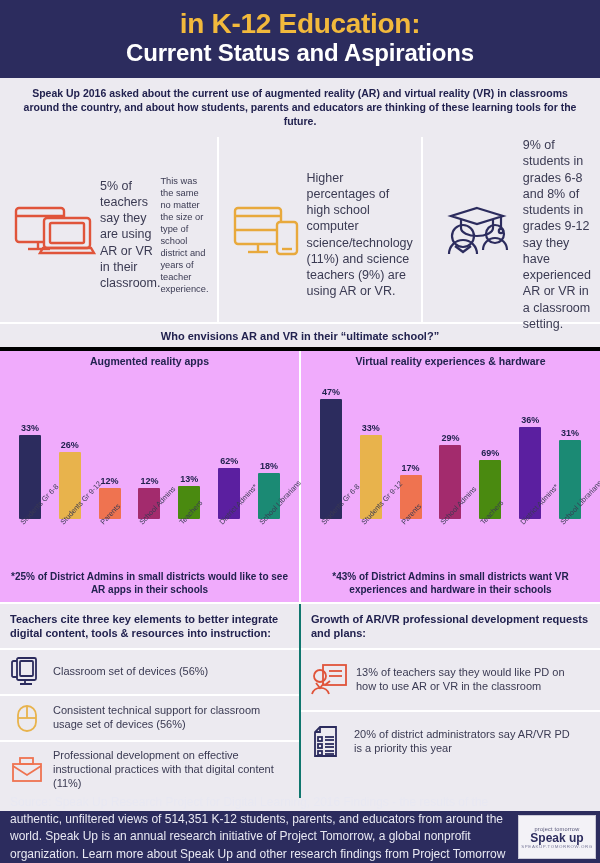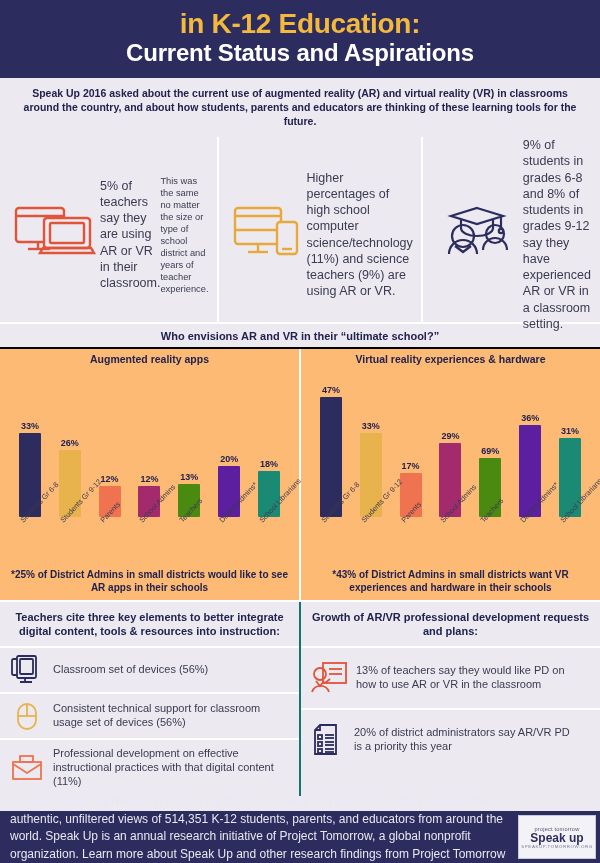--- a/index.html
+++ b/index.html
@@ -26,21 +26,21 @@
   .col3{flex:1;display:flex;flex-direction:row;align-items:center;
         padding:6px 8px 0 8px;box-sizing:border-box;text-align:left;}
   .col3 + .col3{border-left:2px solid #ffffff;}
   .ico{height:62px;display:flex;align-items:center;justify-content:center;}
   .c-main{font-size:12.5px;line-height:1.30;color:#3a3a52;margin-top:4px;}
   .c-sub{font-size:9.3px;line-height:1.30;color:#3a3a52;margin-top:5px;}
 
   
   .sect-title{background:#eceaf0;text-align:center;font-size:11px;font-weight:bold;
               padding:6px 0 5px 0;color:#22224f;border-top:2px solid #fff;}
-  .charts{display:flex;background:#fdba74;border-top:2px solid #000000;}
+  .charts{display:flex;background:#f0abfc;border-top:4px solid #000000;}
   .chartbox{flex:1;padding:4px 4px 0 4px;box-sizing:border-box;}
   .chartbox + .chartbox{border-left:2px solid #ffffff;}
   .chart-title{text-align:center;font-size:10.5px;font-weight:bold;color:#22224f;margin-bottom:2px;}
   .plot{position:relative;height:150px;display:flex;align-items:flex-end;
         justify-content:space-around;padding:0 6px;box-sizing:border-box;}
   .bwrap{position:relative;width:26px;display:flex;flex-direction:column;
          align-items:center;justify-content:flex-end;height:100%;}
   .bval{font-size:9px;font-weight:bold;color:#22224f;margin-bottom:2px;}
   .bar{width:22px;border-radius:1px;}
   .xlabels{position:relative;height:48px;display:flex;justify-content:space-around;padding:0 6px;box-sizing:border-box;}
@@ -48,21 +48,21 @@
   .xl span{position:absolute;top:2px;left:2px;display:block;width:60px;
            font-size:7.4px;line-height:1.15;color:#3a3a52;
            transform:rotate(-47deg);transform-origin:left top;text-align:left;}
   .foot-note{text-align:center;font-size:10px;font-weight:bold;line-height:1.3;
              color:#22224f;padding:3px 6px 6px 6px;}
 
   
   .bottom{display:flex;border-top:2px solid #fff;background:#eceaf0;}
   .bpanel{flex:1;box-sizing:border-box;}
   .bpanel + .bpanel{border-left:2px solid #0f766e;}
-  .bhead{text-align:center;font-size:11px;font-weight:bold;line-height:1.28;
+  .bhead{text-align:left;font-size:11px;font-weight:bold;line-height:1.28;
          color:#22224f;padding:8px 10px 8px 10px;}
   .brow{display:flex;align-items:center;gap:9px;padding:7px 24px 7px 10px;
         border-top:2px solid #ffffff;min-height:44px;box-sizing:border-box;}
   .brow .bico{flex:0 0 34px;display:flex;align-items:center;justify-content:center;}
   .brow .btxt{font-size:11px;line-height:1.26;color:#3a3a52;}
 
   
   .footer{position:absolute;left:0;bottom:0;width:600px;height:52px;
           background:#2c2c5e;display:flex;align-items:center;box-sizing:border-box;padding:0 4px;}
   .src{flex:1;color:#e8e8f2;font-size:12px;line-height:1.42;padding:0 6px 0 6px;}
@@ -164,21 +164,21 @@
           </div>
           <div class="bwrap">
             <div class="bval">12%</div>
             <div class="bar" style="height: 30.72px; background: rgb(163, 43, 109);"></div>
           </div>
           <div class="bwrap">
             <div class="bval">13%</div>
             <div class="bar" style="height: 33.28px; background: rgb(74, 138, 16);"></div>
           </div>
           <div class="bwrap">
-            <div class="bval">20%</div>
+            <div class="bval">62%</div>
             <div class="bar" style="height: 51.2px; background: rgb(91, 31, 160);"></div>
           </div>
           <div class="bwrap">
             <div class="bval">18%</div>
             <div class="bar" style="height: 46.08px; background: rgb(27, 138, 116);"></div>
           </div>
         </div>
       <div class="xlabels" id="xl0">
           <div class="xl">
             <span>Students Gr 6-8</span>

